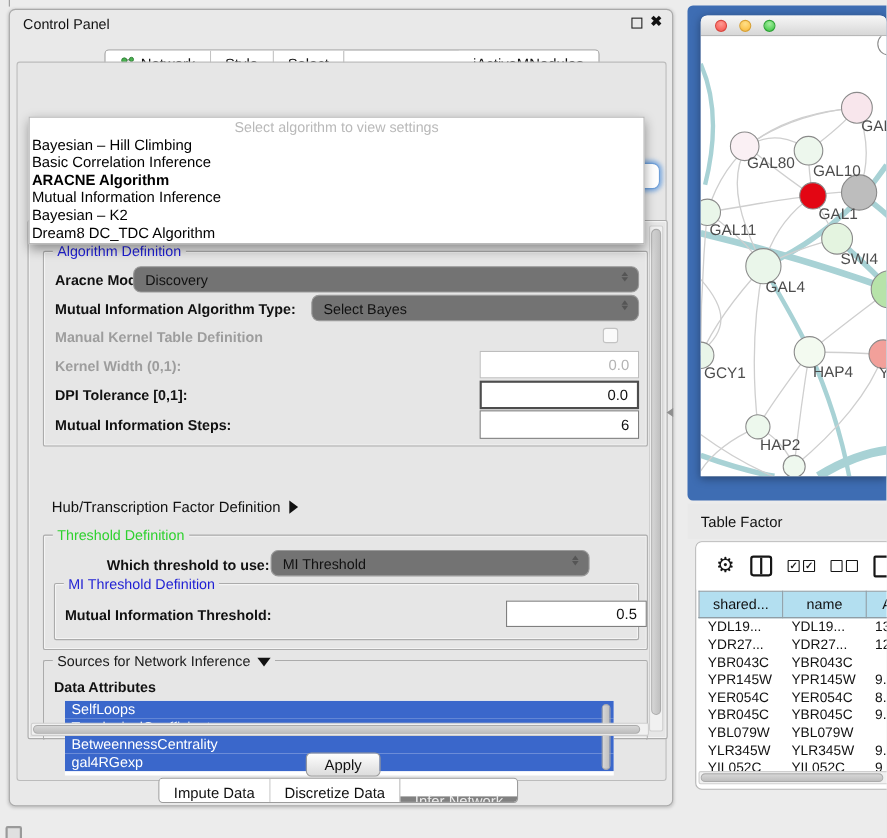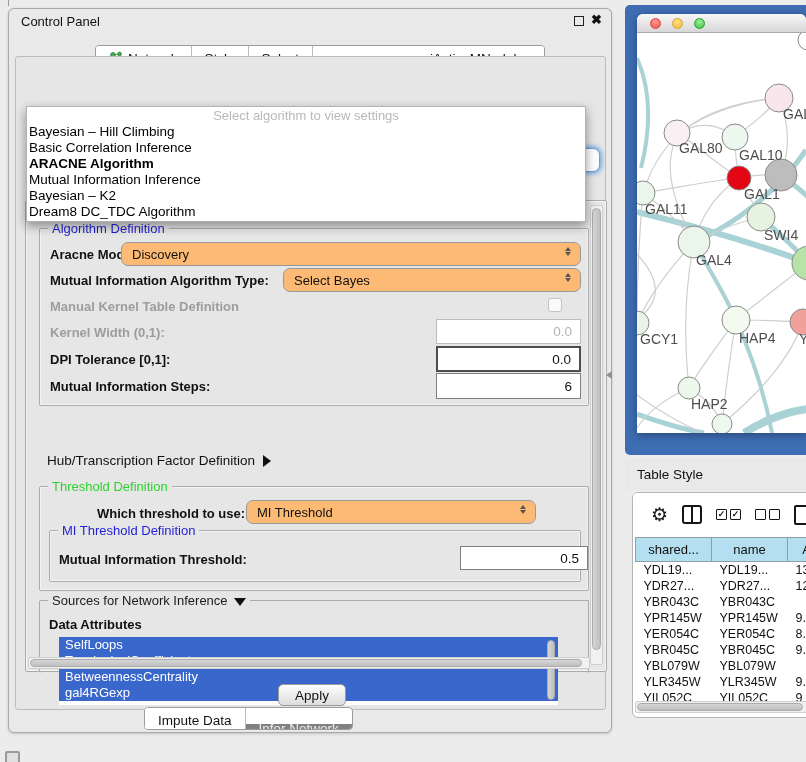--- a/index.html
+++ b/index.html
@@ -47,21 +47,21 @@
   
   .groupbox { border:1px solid #ababab; border-radius:2px; box-shadow:inset 0 0 0 1px #f4f4f4; }
   .group-title { position:absolute; top:-8px; left:8px; background:#e6e6e6; padding:0 4px;
     font-size:13px; white-space:nowrap; }
   .t-black { color:#1a1a1a; } .t-blue { color:#1f1fd4; } .t-green { color:#2fd12f; }
 
   .lbl { font-size:13px; font-weight:bold; color:#111; white-space:nowrap; }
   .lbl.dis { color:#9d9d9d; }
 
   
-  .combo { background:#fdba74; border:1px solid #999; border-radius:7px; height:24px;
+  .combo { background:#737373; border:1px solid #999; border-radius:7px; height:24px;
     display:flex; align-items:center; padding:0 16px 0 10px; font-size:13px; color:#111; position:absolute; }
   .combo .arrows { position:absolute; right:9px; top:4px; display:flex; flex-direction:column; gap:1px; }
   .combo .arrows i { display:block; width:0; height:0; border-left:3.5px solid transparent; border-right:3.5px solid transparent; }
   .combo .arrows i.up { border-bottom:4.5px solid #555; }
   .combo .arrows i.dn { border-top:4.5px solid #555; }
 
   
   .field { position:absolute; background:#fff; text-align:right; padding:0 8px; font-size:13.5px;
     display:flex; align-items:center; justify-content:flex-end; color:#111; }
   .field.dis { border:1px solid #bdbdbd; color:#b4b4b4; }
@@ -270,20 +270,23 @@
     </div>
 
     <div class="apply-btn" style="left:262px; top:627px;">
         <span>Apply</span>
       </div>
   </div>
 
   <div class="abs seg-strip bottom-tabs">
     <div class="seg">
         <span>Impute Data</span>
+      </div>
+    <div class="seg">
+        <span>Discretize Data</span>
       </div>
     <div class="seg sel">
         <span>Infer Network</span>
       </div>
   </div>
 </div>
 
 <div class="abs splitter-cursor"></div>
 
 <div class="abs net-frame">
@@ -355,21 +358,21 @@
           <text x="739" y="343" fill="#4d4d4d" font-size="14" font-family="Liberation Sans, sans-serif">HAP4</text>
           <text x="799" y="344" fill="#4d4d4d" font-size="14" font-family="Liberation Sans, sans-serif">Y</text>
           <text x="640" y="344" fill="#4d4d4d" font-size="14" font-family="Liberation Sans, sans-serif">GCY1</text>
           <text x="691" y="409" fill="#4d4d4d" font-size="14" font-family="Liberation Sans, sans-serif">HAP2</text>
         </svg>
     </div>
   </div>
 </div>
 
 <div class="abs table-title">
-  <span>Table Style</span>
+  <span>Table Factor</span>
 </div>
 
 <div class="abs table-card">
   <div class="tb-toolbar">
     <span class="gear">⚙</span>
     <span class="cols-icon"></span>
     <span class="chk-pair">
         <span class="chk">✓</span>
         <span class="chk">✓</span>
       </span>

